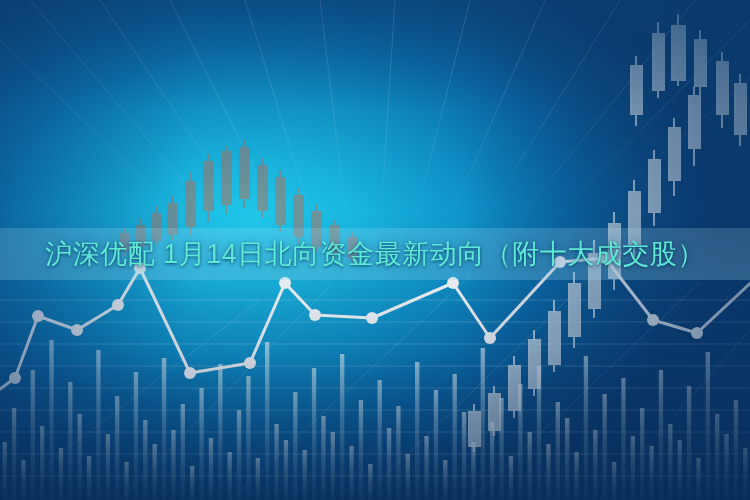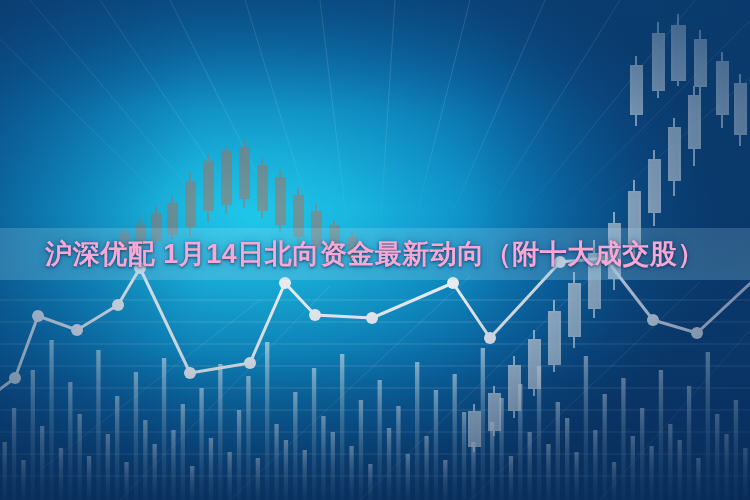--- a/index.html
+++ b/index.html
@@ -50,23 +50,23 @@
   }
   #title-text {
     position: absolute;
     left: 0;
     right: 0;
     top: 231px;
     height: 46px;
     display: flex;
     align-items: center;
     justify-content: center;
-    color: #f9a8d4;
+    color: #5eead4;
     font-size: 27px;
-    font-weight: bold;
+    font-weight: normal;
     letter-spacing: .5px;
     white-space: nowrap;
     text-shadow: 0 1px 3px rgba(5,45,85,0.75), 0 0 10px rgba(10,60,110,0.45);
   }
   .vignette {
     background: radial-gradient(ellipse 115% 110% at 50% 50%, rgba(0,0,0,0) 55%, rgba(4,28,60,0.28) 100%);
   }
 </style>
 </head>
 <body>

